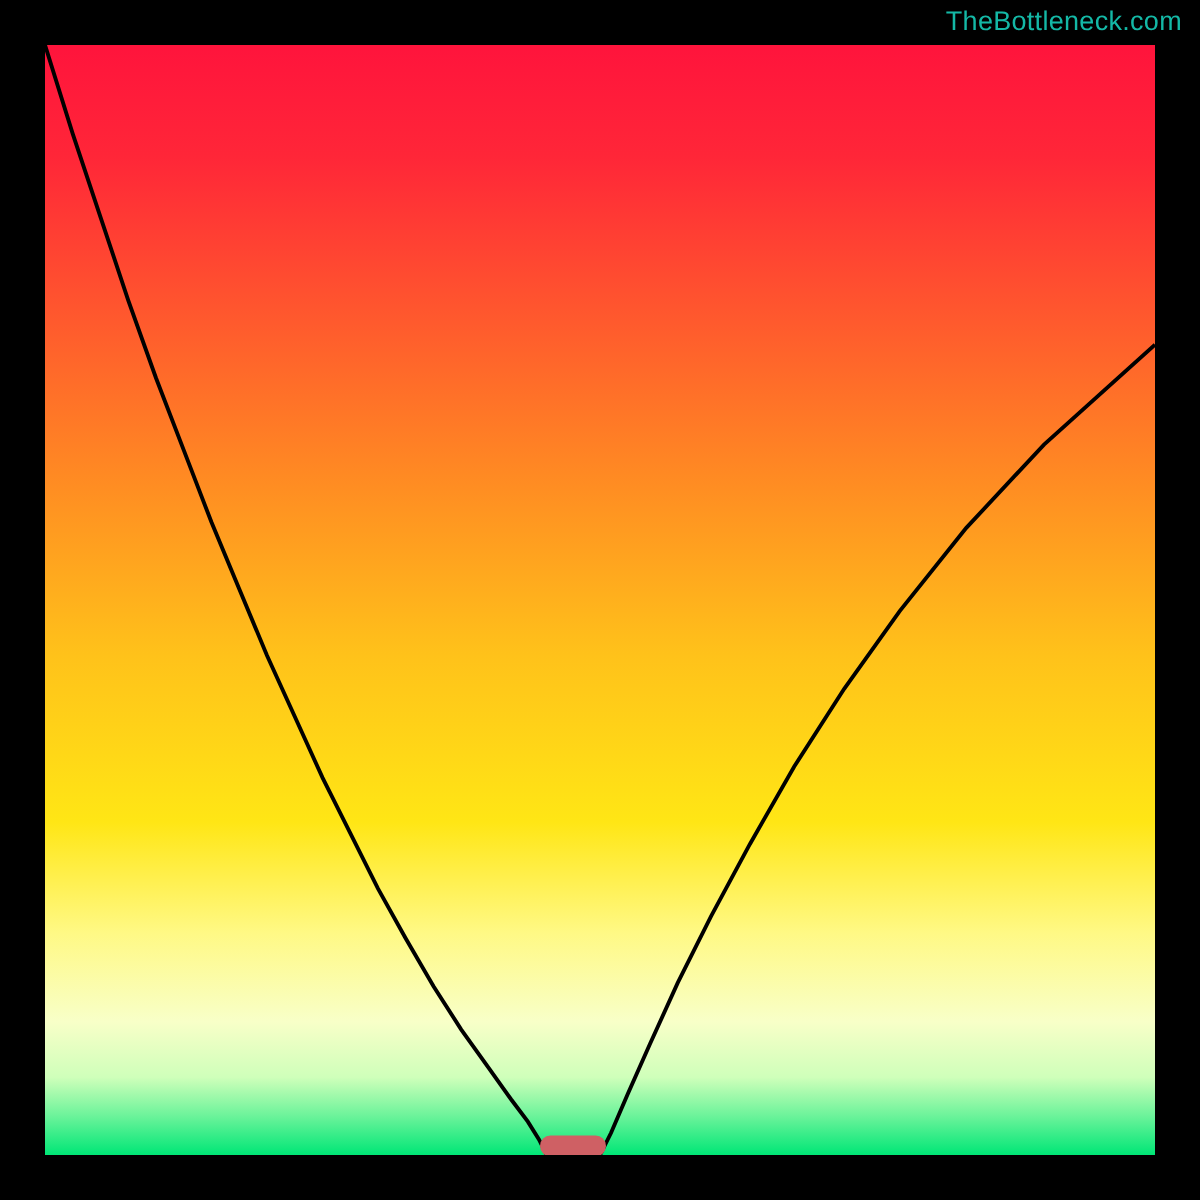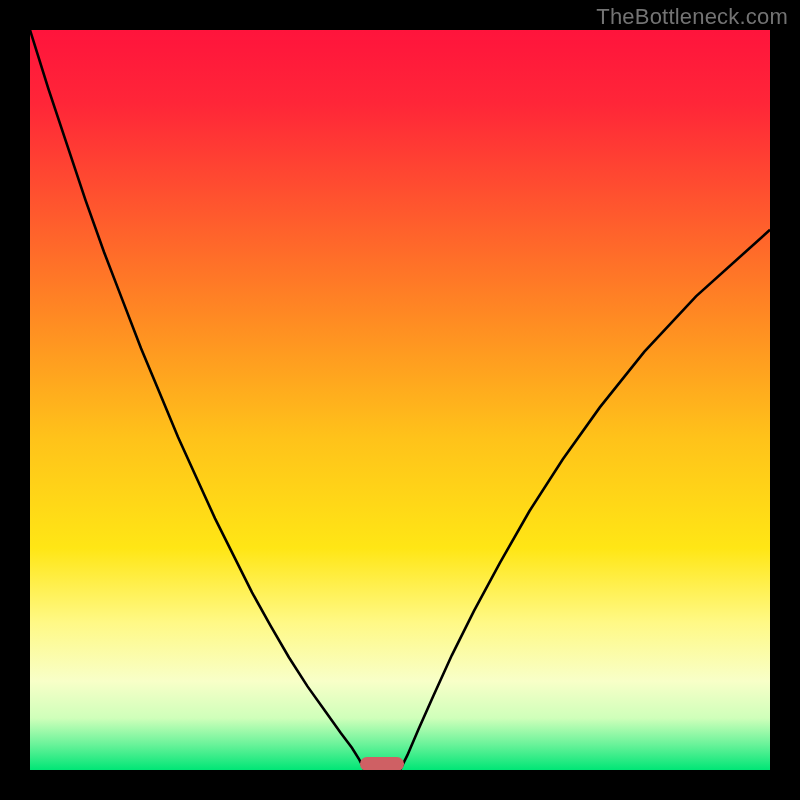--- a/index.html
+++ b/index.html
@@ -40,22 +40,22 @@
     width: 44px;
     height: 14px;
     border-radius: 7px;
     background: #cf6064;
     transform: translate(-50%, -50%);
   }
   .watermark {
     position: absolute;
     top: 4px;
     right: 12px;
-    color: #737373;
-    font-size: 22px;
+    color: #14b8a6;
+    font-size: 18px;
     font-weight: 500;
     letter-spacing: 0.2px;
     user-select: none;
   }
 </style>
 </head>
 <body>
 
 <div class="stage">
   <div class="watermark">TheBottleneck.com</div>

